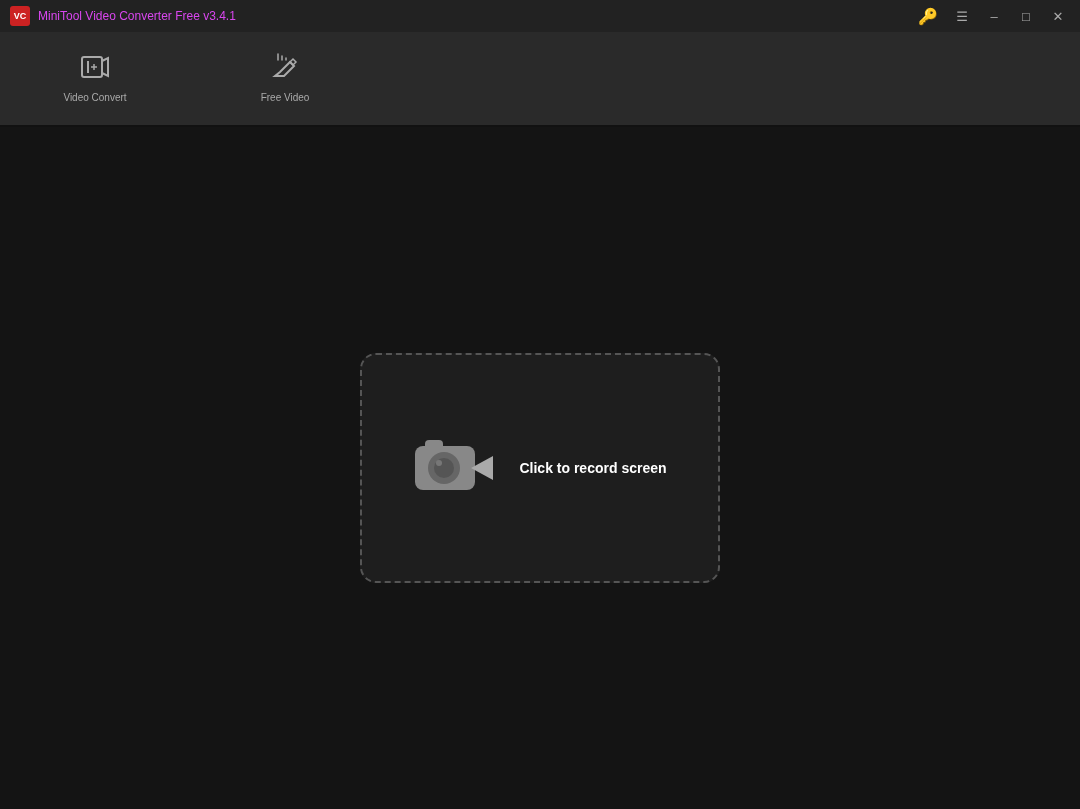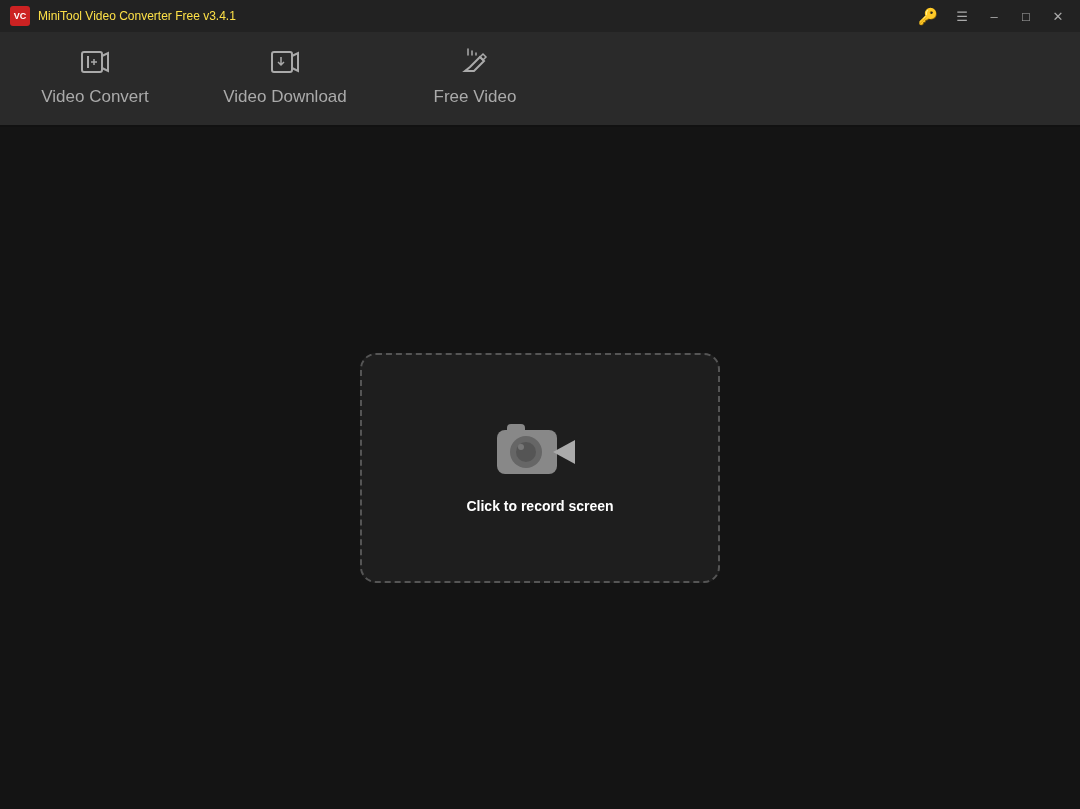--- a/index.html
+++ b/index.html
@@ -41,21 +41,21 @@
       display: flex;
       align-items: center;
       justify-content: center;
       font-size: 9px;
       font-weight: bold;
       color: white;
       flex-shrink: 0;
     }
 
     .title-text {
-      color: #fde047;
+      color: #d946ef;
       font-size: 12px;
     }
 
     .title-bar-controls {
       display: flex;
       align-items: center;
       gap: 4px;
     }
 
     .title-btn {
@@ -88,21 +88,21 @@
 
     .nav-tab {
       flex: 0 0 190px;
       display: flex;
       flex-direction: column;
       align-items: center;
       justify-content: center;
       gap: 6px;
       cursor: pointer;
       color: #aaaaaa;
-      font-size: 17px;
+      font-size: 10px;
       border-bottom: 3px solid transparent;
       transition: background 0.15s;
     }
 
     .nav-tab.active {
       color: #4a9eff;
       border-bottom: 3px solid #4a9eff;
       background: #222;
     }
 
@@ -124,21 +124,21 @@
       justify-content: center;
     }
 
     
     .record-area {
       width: 360px;
       height: 230px;
       border: 2px dashed #555;
       border-radius: 16px;
       display: flex;
-      flex-direction: column;
+      flex-direction: row;
       align-items: center;
       justify-content: center;
       gap: 16px;
       cursor: pointer;
       background: #1e1e1e;
     }
 
     
     .video-cam-icon {
       width: 90px;
@@ -192,30 +192,20 @@
         <rect x="2" y="5" width="20" height="20" rx="2" stroke="#aaa" stroke-width="2" fill="none"></rect>
         <path d="M8 9 L8 21" stroke="#aaa" stroke-width="2"></path>
         <path d="M22 9 L28 6 L28 24 L22 21" stroke="#aaa" stroke-width="2" fill="none"></path>
         <path d="M14 12 L14 18" stroke="#aaa" stroke-width="1.5"></path>
         <path d="M11 15 L17 15" stroke="#aaa" stroke-width="1.5"></path>
       </svg>
     </span>
     <span>Video Convert</span>
   </div>
 
-  <div class="nav-tab">
-    <span class="tab-icon">
-      <svg class="tab-svg" viewBox="0 0 30 30" fill="none" xmlns="http://www.w3.org/2000/svg">
-        <rect x="2" y="5" width="20" height="20" rx="2" stroke="#aaa" stroke-width="2" fill="none"></rect>
-        <path d="M22 9 L28 6 L28 24 L22 21" stroke="#aaa" stroke-width="2" fill="none"></path>
-        <path d="M11 10 L11 18 M8 15 L11 18 L14 15" stroke="#aaa" stroke-width="1.5"></path>
-      </svg>
-    </span>
-    <span>Video Download</span>
-  </div>
 
 
   <div class="nav-tab">
     <span class="tab-icon">
       <svg class="tab-svg" viewBox="0 0 30 30" fill="none" xmlns="http://www.w3.org/2000/svg">
         <path d="M5 24 L10 20 L20 10 L24 14 L14 24 Z" stroke="#aaa" stroke-width="2" fill="none"></path>
         <path d="M20 10 L23 7 L26 10 L23 13 Z" stroke="#aaa" stroke-width="1.5" fill="none"></path>
         <path d="M5 24 L8 22" stroke="#aaa" stroke-width="1.5"></path>
         <path d="M12 8 L12 4 M8 8 L8 2 M16 8 L16 6" stroke="#aaa" stroke-width="1.5" stroke-linecap="round"></path>
       </svg>

